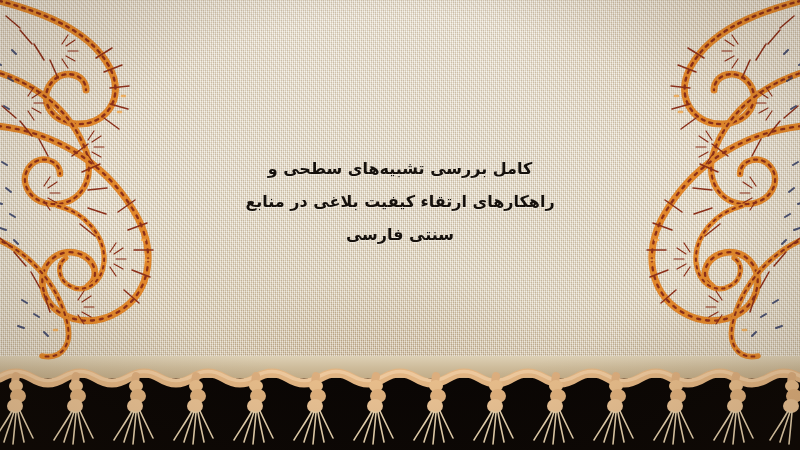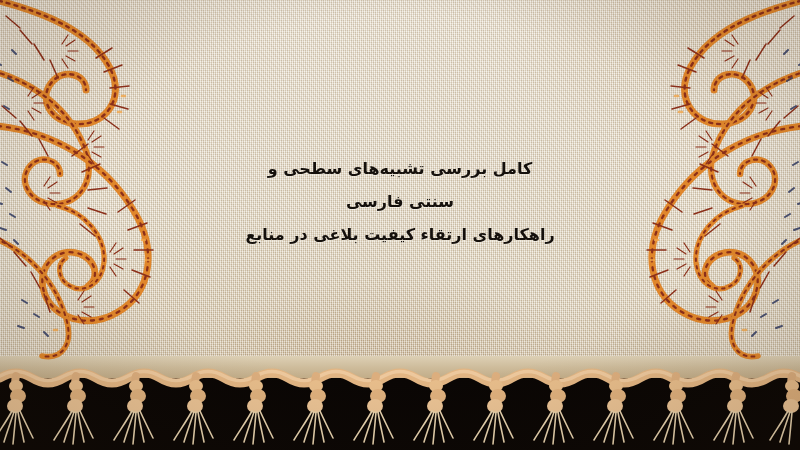--- a/index.html
+++ b/index.html
@@ -438,18 +438,18 @@
             <path d="M-2,46 C-6,58 -9,66 -12,76"></path>
             <path d="M0,46 C-1,58 -2,68 -3,78"></path>
           </g>
         </g>
       </g>
     </svg>
   </div>
 
   <div class="title-block">
     <div class="title-line">کامل بررسی تشبیه‌های سطحی و</div>
+    <div class="title-line">راهکارهای ارتقاء کیفیت بلاغی در منابع</div>
     <div class="title-line">سنتی فارسی</div>
-    <div class="title-line">راهکارهای ارتقاء کیفیت بلاغی در منابع</div>
   </div>
 
   <div class="vignette"></div>
 </div>
 
 </body></html>

